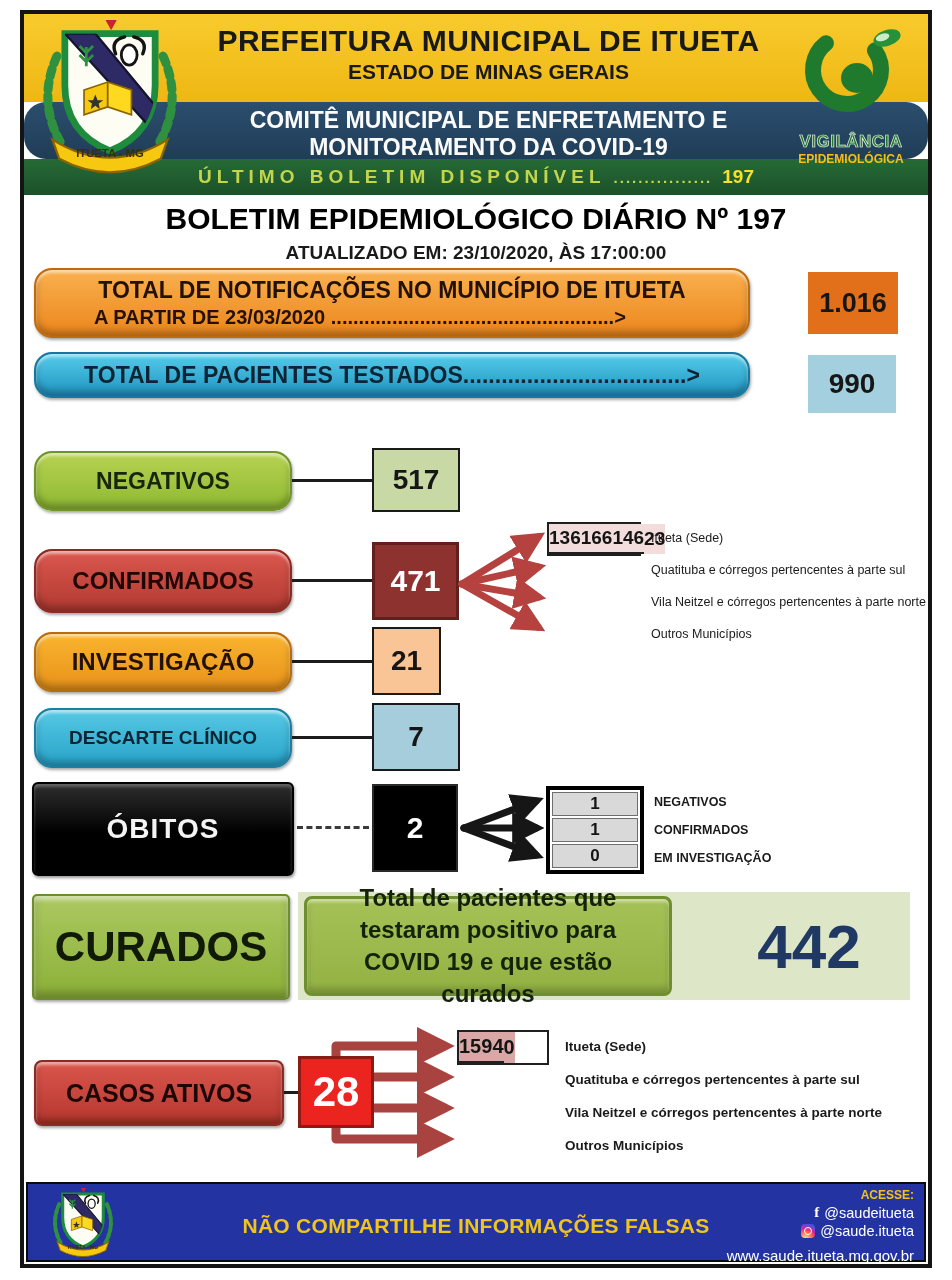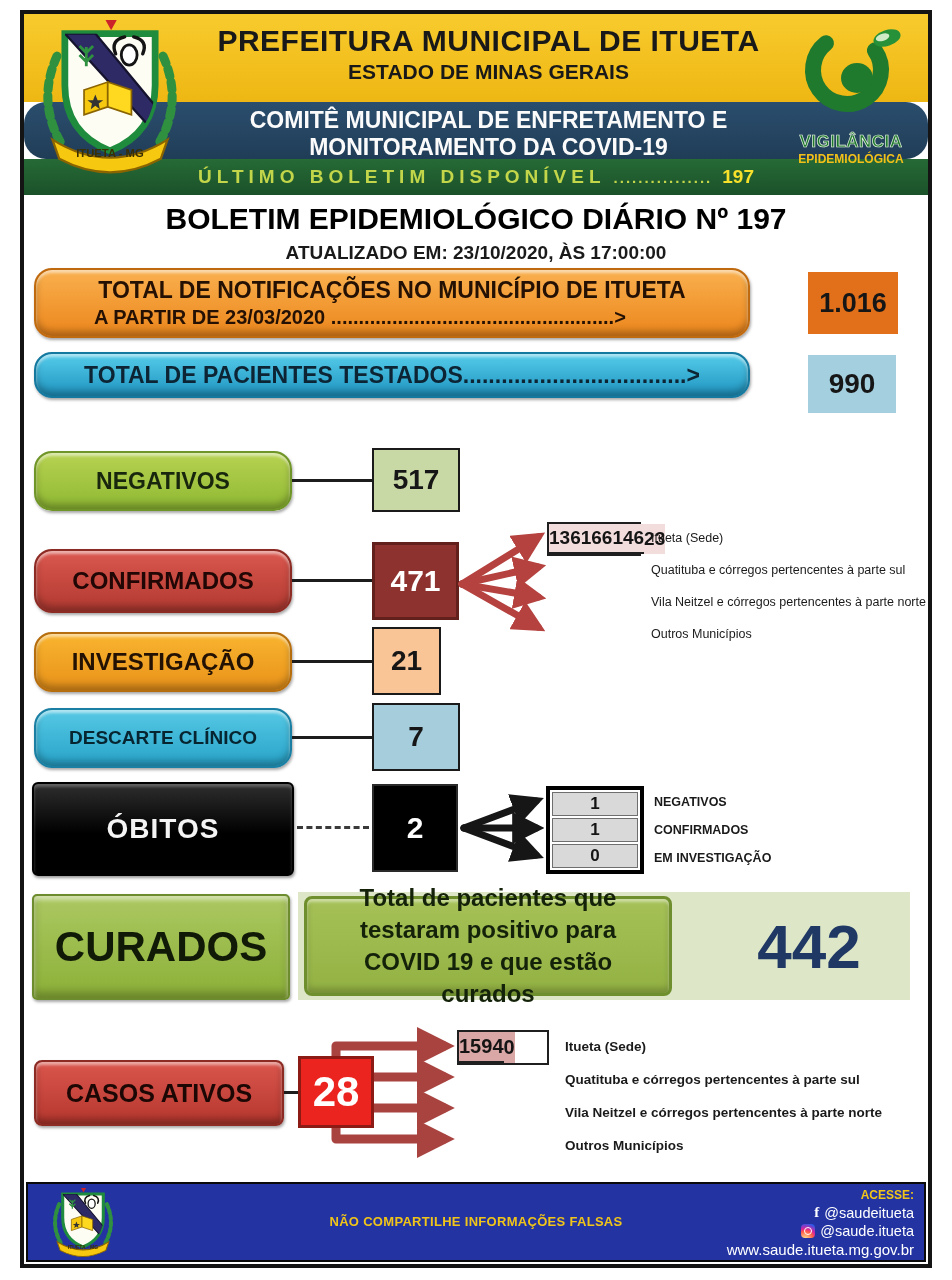--- a/index.html
+++ b/index.html
@@ -121,25 +121,25 @@
       display:flex;align-items:center;justify-content:center;font-size:25px;font-weight:bold;color:#1d0705;
       box-shadow:inset 0 3px 3px rgba(255,255,255,.5),inset 0 -5px 7px rgba(0,0,0,.3),1px 2px 3px rgba(0,0,0,.35);}
   .act-val{position:absolute;left:274px;top:1042px;width:76px;height:72px;background:#ec2420;
       border:3px solid #8c1b16;display:flex;align-items:center;justify-content:center;
       font-size:42px;font-weight:bold;color:#fff;z-index:3;}
 
   
   .footer{position:absolute;left:2px;top:1168px;width:900px;height:80px;background:#2334a2;
       border:2px solid #0a0a0a;}
   .f-msg{position:absolute;left:0;right:0;top:30px;text-align:center;
-      font-size:13px;font-weight:bold;color:#f0c419;letter-spacing:.3px;}
+      font-size:21px;font-weight:bold;color:#f0c419;letter-spacing:.3px;}
   .f-right{position:absolute;right:10px;top:4px;text-align:right;color:#fff;}
   .f-access{font-size:12px;font-weight:bold;color:#f0c419;}
   .f-row{font-size:14.5px;margin-top:2px;display:flex;align-items:center;justify-content:flex-end;gap:5px;}
-  .f-url{font-size:15px;margin-top:2px;}
+  .f-url{font-size:15px;margin-top:8px;}
   .fb-ic{display:inline-block;font-weight:bold;font-size:15px;color:#fff;font-family:"Liberation Serif",serif;}
   .ig-ic{display:inline-block;width:14px;height:14px;border-radius:4px;position:relative;
       background:radial-gradient(circle at 30% 110%,#fdf497 0%,#fd5949 45%,#d6249f 60%,#285aeb 90%);}
   .ig-ic::after{content:"";position:absolute;left:3px;top:3px;width:6px;height:6px;border:1.5px solid #fff;border-radius:50%;}
   .f-emblem{position:absolute;left:22px;top:4px;}
 </style>
 </head>
 <body>
 
 <svg width="0" height="0" style="position:absolute">

